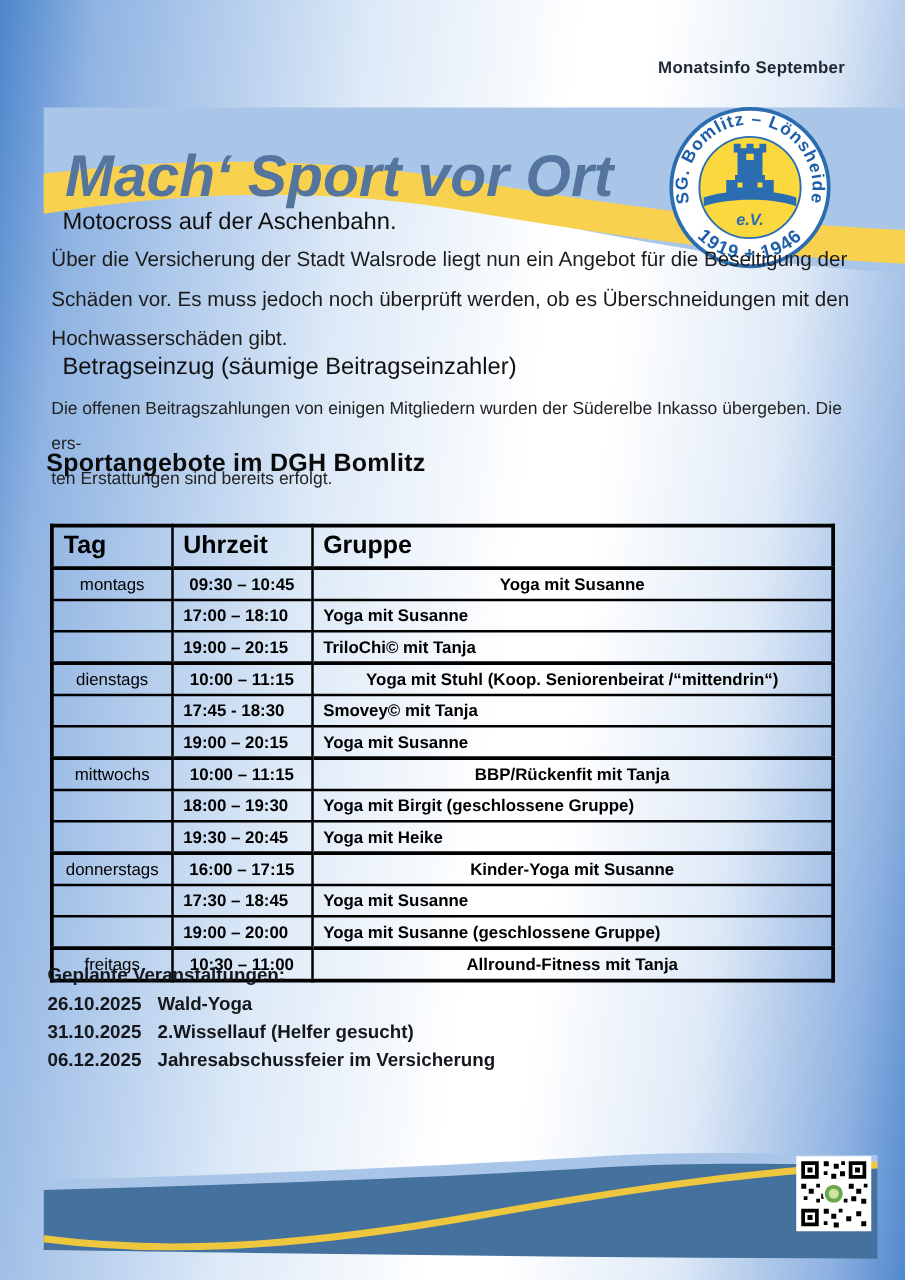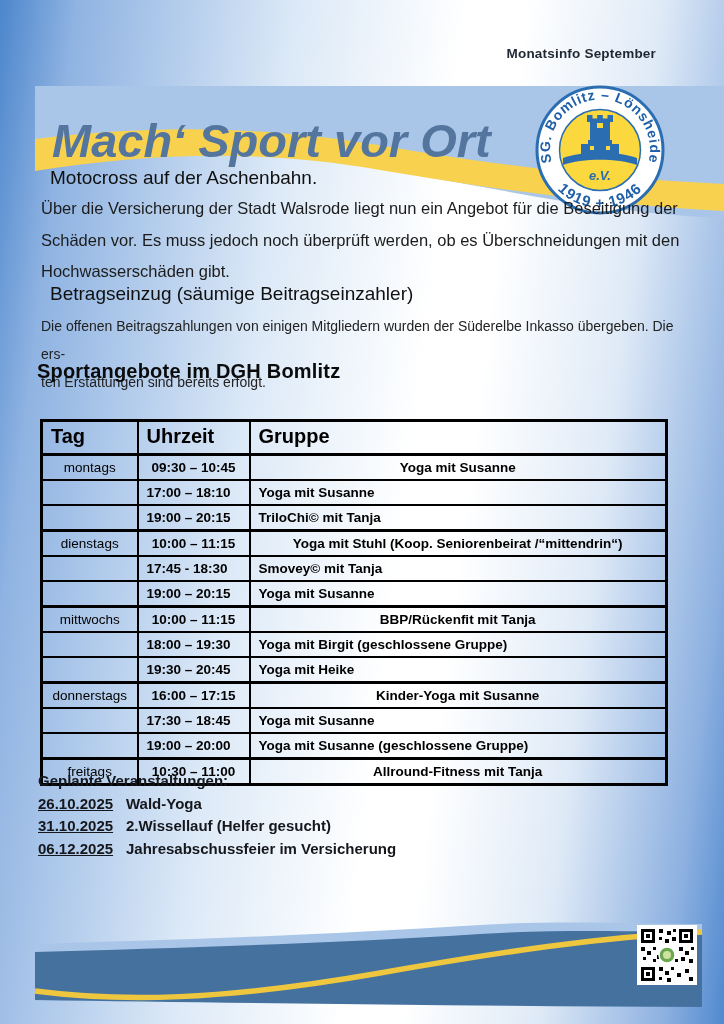--- a/index.html
+++ b/index.html
@@ -4,21 +4,21 @@
 <style>
   html,body { margin:0; padding:0; background:#777; }
   .page {
     position:relative; width:724px; height:1024px; overflow:hidden;
     font-family:"Liberation Sans", sans-serif;
     background: linear-gradient(97deg,
       #4c86cc 0%, #8fb3e2 9%, #dce9f7 35%, #ffffff 55%, #ffffff 62%,
       #dfeaf7 78%, #8cb0e0 93%, #5089cf 100%);
   }
   .issue-label {
-    position:absolute; top:46px; right:68px;
+    position:absolute; top:46px; right:48px;
     font-size:13.5px; font-weight:700; color:#1f2733; letter-spacing:0.2px;
   }
   svg.decor { position:absolute; left:0; }
   .h-small { position:absolute; left:50px; font-size:19px; font-weight:400; color:#101010; }
   .para { position:absolute; left:41px; width:648px; white-space:pre-line; color:#1c1c1c; }
   #para-motocross { top:193px; font-size:16.5px; line-height:31.5px; }
   #para-beitrag  { top:312px; font-size:14px; line-height:28px; color:#222; }
   .section-title {
     position:absolute; left:37px; top:360px;
     font-size:20px; font-weight:700; color:#0b0b0b; letter-spacing:0.2px;text-align:right;
@@ -39,21 +39,21 @@
     padding:2px 8px 3px 8px; height:18px; overflow:hidden; white-space:nowrap;
   }
   table.schedule td.day   { font-weight:400; }
   table.schedule td.time  { font-weight:700; }
   table.schedule td.group { font-weight:700; }
   table.schedule tr.day-start td { border-top:3px solid #000;text-align:center; }
   .events {
     position:absolute; left:38px; top:770px;
     font-size:15px; font-weight:700; color:#15171c; line-height:22.5px;
   }
-  .events .event-row .date { display:inline-block; width:88px;text-decoration:underline; }
+  .events .event-row .date { display:inline-block; width:88px; }
 </style>
 </head>
 <body>
 
 <div class="page">
 
   <div class="issue-label">Monatsinfo September</div>
 
   <svg class="decor" style="top:0" width="724" height="235" viewBox="0 0 724 235">
     <defs>

